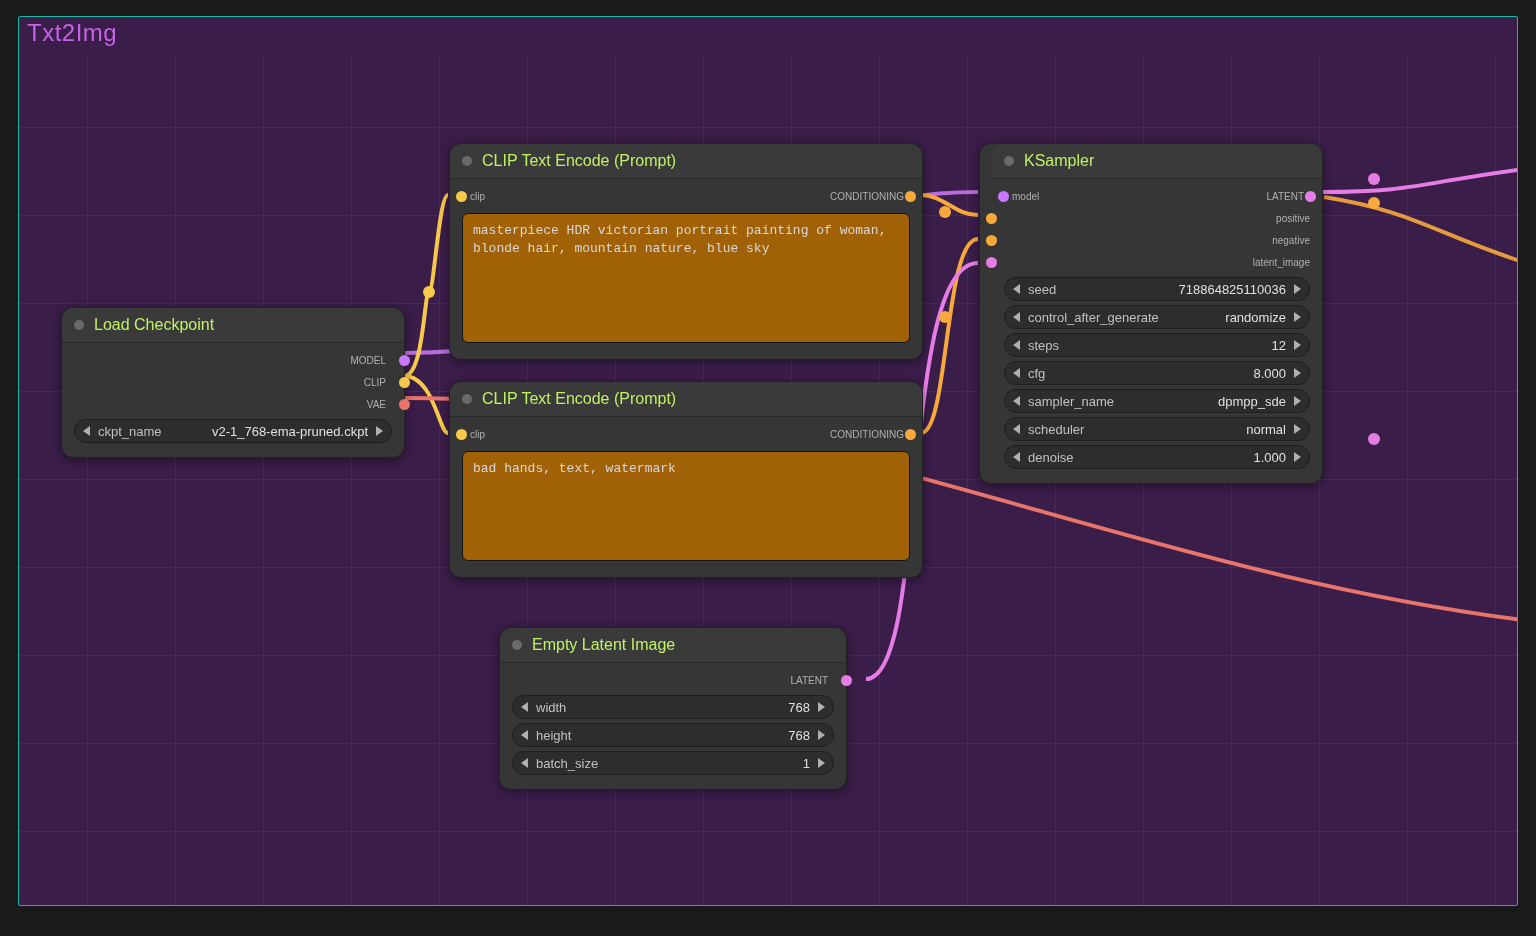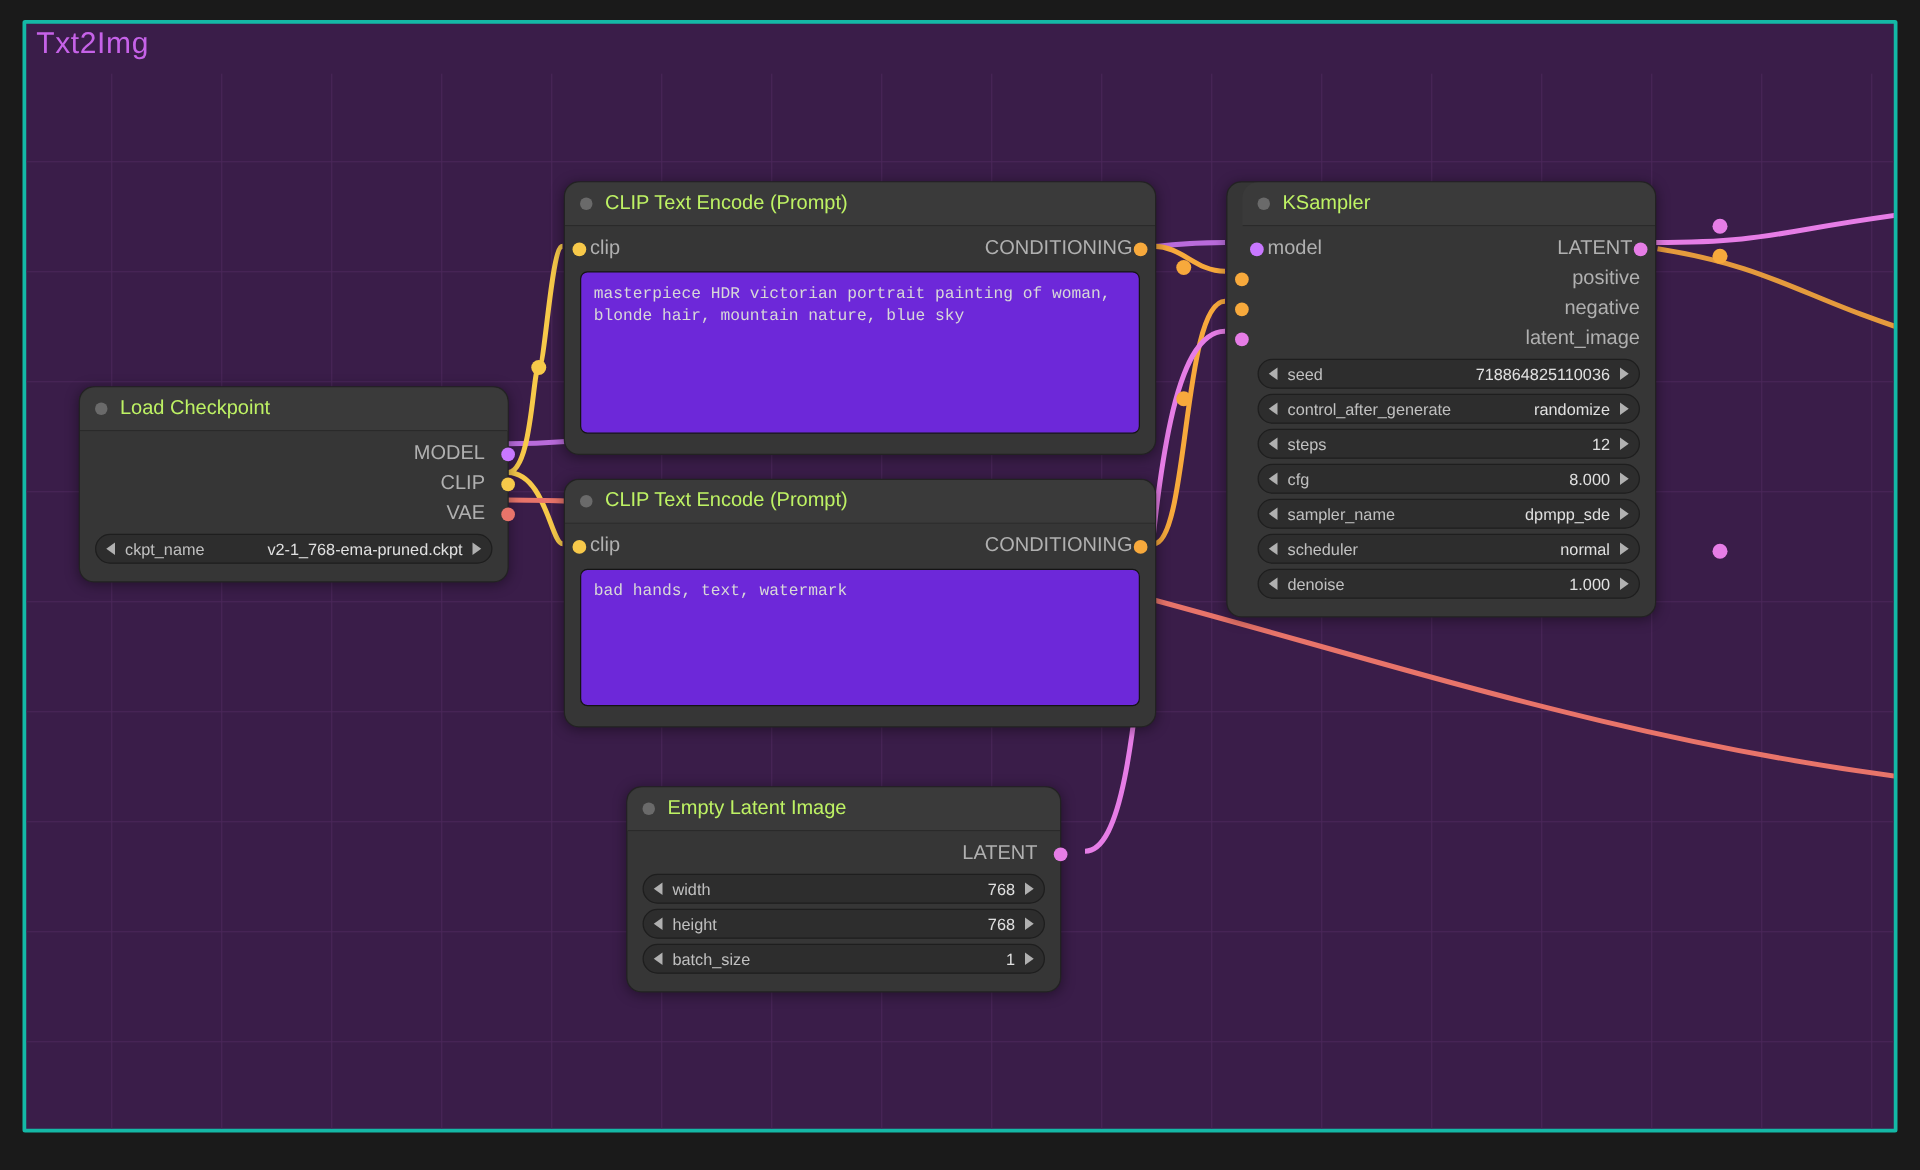--- a/index.html
+++ b/index.html
@@ -11,21 +11,21 @@
   overflow: hidden;
   position: relative;
 }
 .canvas-container {
   position: absolute;
   top: 16px;
   left: 18px;
   right: 18px;
   bottom: 30px;
   background: #3a1d49;
-  border: 3px solid #14b8a6;
+  border: 1px solid #14b8a6;
   border-radius: 2px;
 }
 .group-title {
   position: absolute;
   top: 2px;
   left: 8px;
   font-size: 24px;
   font-weight: 500;
   color: #c662e8;
   letter-spacing: 0.5px;
@@ -87,21 +87,21 @@
   display: flex;
   align-items: center;
   padding: 3px 12px;
   min-height: 22px;
   position: relative;
 }
 .io-row.right { justify-content: flex-end; }
 .io-row.left { justify-content: flex-end; }
 .io-label {
   color: #b0b0b0;
-  font-size: 16px;
+  font-size: 10px;
 }
 .io-row.right .io-label { margin-right: 6px; }
 .port {
   width: 11px;
   height: 11px;
   border-radius: 50%;
   position: absolute;
 }
 .port.out { right: -6px; }
 .port.in { left: -6px; }
@@ -135,21 +135,21 @@
   flex-shrink: 0;
 }
 .widget-value {
   color: #e0e0e0;
   font-size: 13px;
   margin-left: auto;
   text-align: right;
 }
 .text-area {
   margin: 6px 12px;
-  background: #6d28d9;
+  background: #a16207;
   border: 1px solid #141414;
   border-radius: 6px;
   padding: 8px 10px;
   color: #d8d8d8;
   font-family: "Courier New", monospace;
   font-size: 13px;
   line-height: 1.35;
   white-space: pre-wrap;
   word-wrap: break-word;
 }

